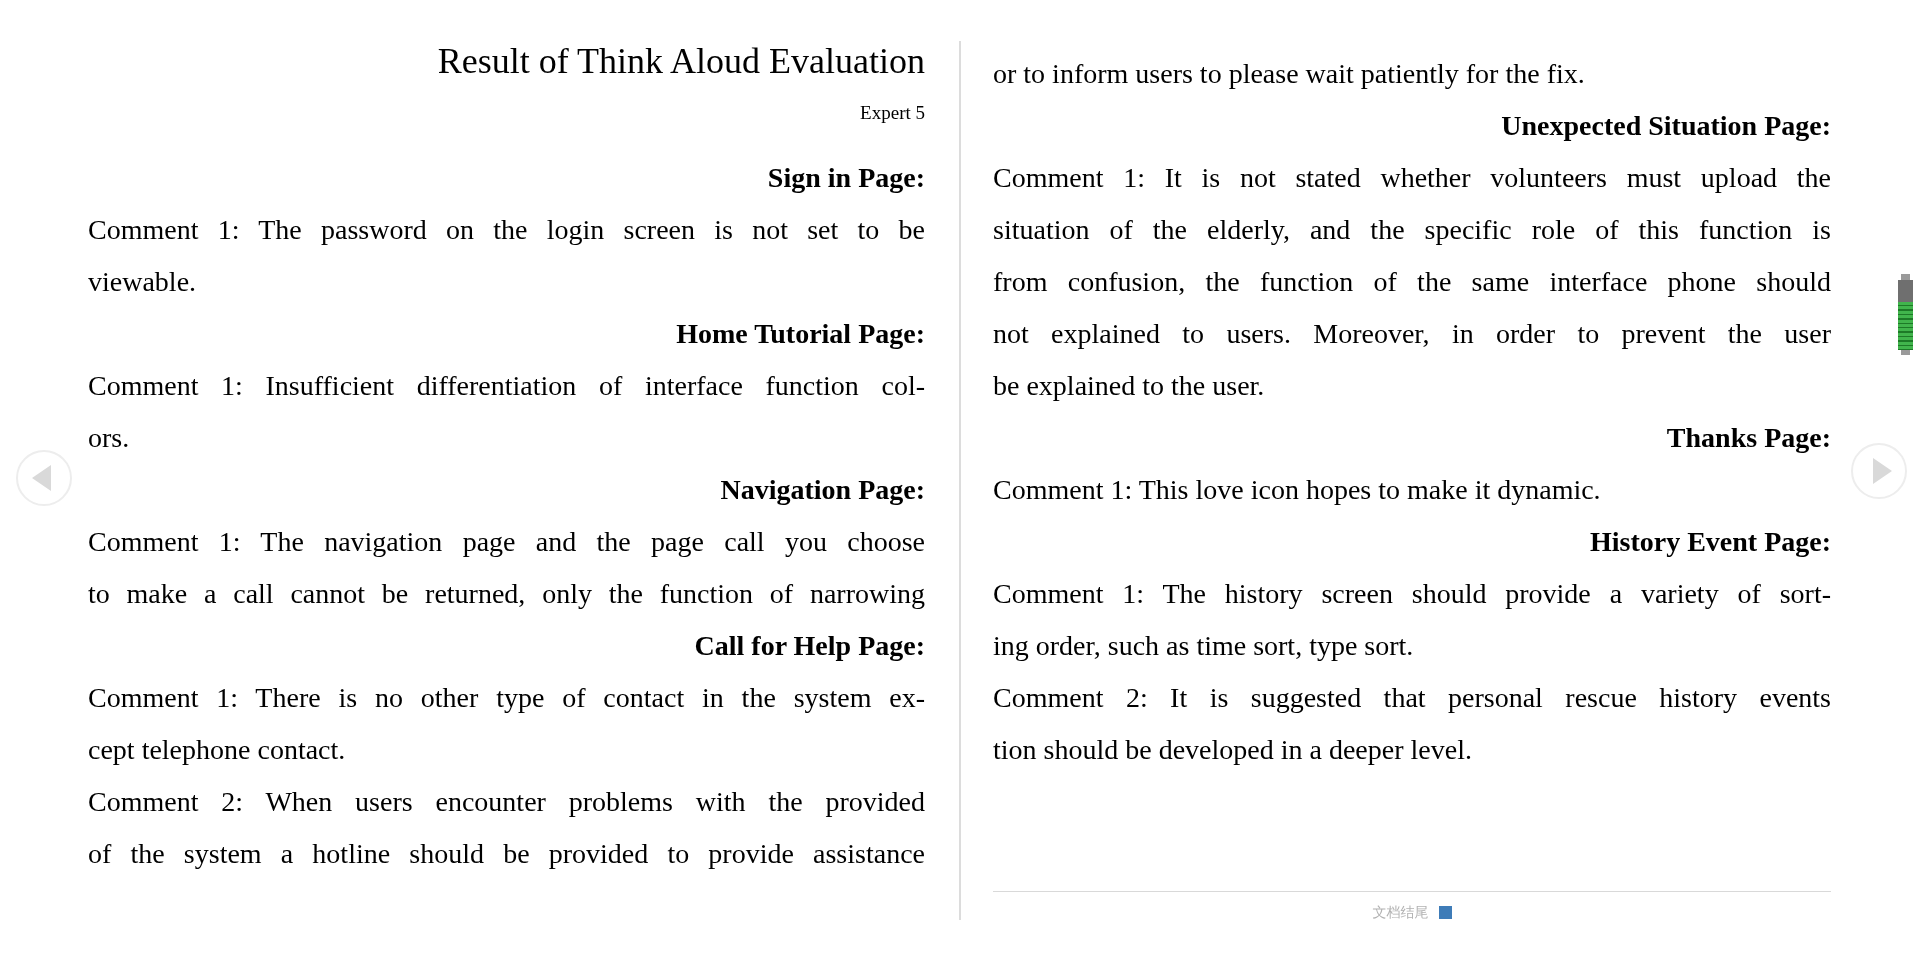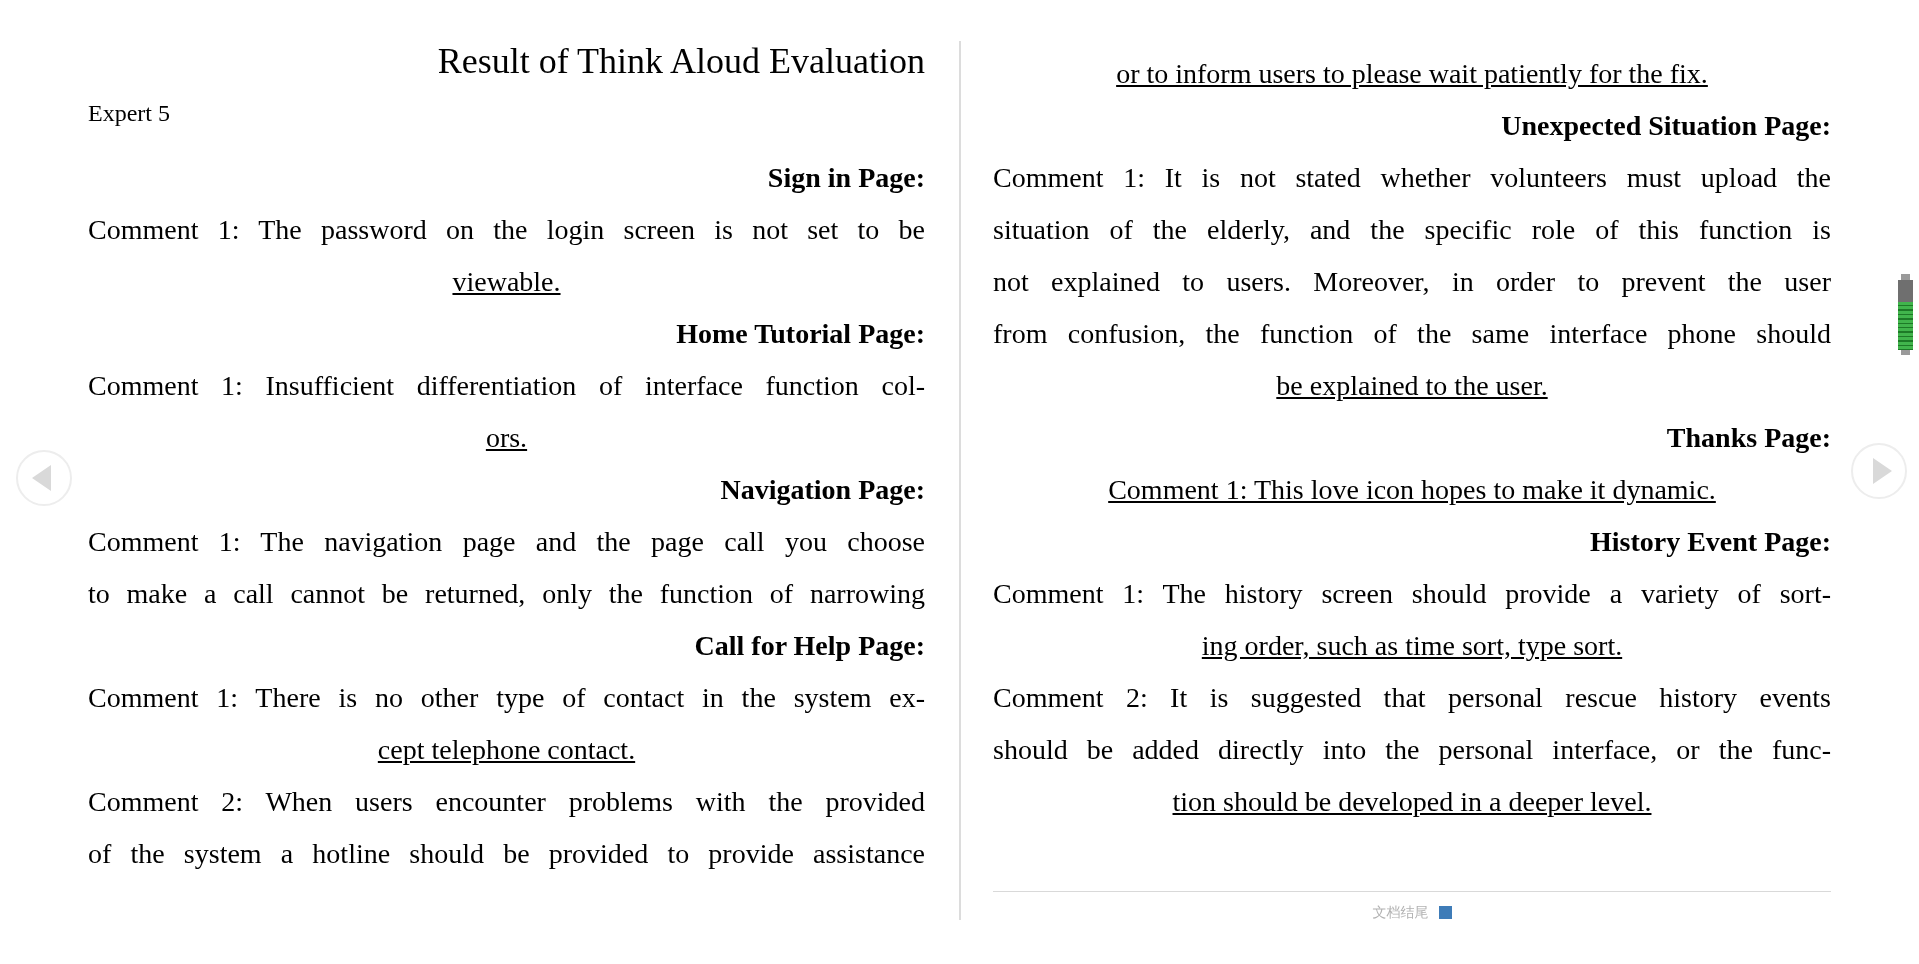--- a/index.html
+++ b/index.html
@@ -5,25 +5,25 @@
   html,body{margin:0;padding:0;}
   body{
     width:1919px;height:964px;position:relative;background:#ffffff;overflow:hidden;
     font-family:"Liberation Serif","DejaVu Serif",serif;color:#000;
   }
   
   .col{position:absolute;}
   #left-col{left:88px;top:35px;width:837px;}
   #right-col{left:993px;top:48px;width:838px;}
   .doc-title{height:52px;line-height:52px;font-size:36px;text-align:right;overflow:hidden;}
-  .author{height:52px;line-height:52px;font-size:24px;text-align:left;}
+  .author{height:52px;line-height:52px;font-size:19px;text-align:right;}
   .line{height:52px;line-height:52px;font-size:28px;overflow:hidden;}
   .heading{font-weight:bold;text-align:right;}
   .justify{text-align:justify;text-align-last:justify;}
-  .plain{text-align:center;text-decoration:underline;}
+  .plain{text-align:left;}
   
   #divider{position:absolute;left:959px;top:41px;width:2px;height:879px;background:#dcdcdc;}
   
   #end-rule{position:absolute;left:993px;top:891px;width:838px;height:1px;background:#d9d9d9;}
   #end-note{position:absolute;left:993px;top:903px;width:838px;text-align:center;
     font-family:"Liberation Sans","DejaVu Sans",sans-serif;font-size:14px;color:#b2b2b2;
     line-height:18px;}
   #end-note .sq{display:inline-block;width:13px;height:13px;background:#3e7cb8;margin-left:10px;vertical-align:-2px;}
   
   .nav-btn{position:absolute;width:56px;height:56px;border-radius:50%;border:2px solid #ededed;
@@ -67,30 +67,29 @@
 </div>
 
 <div id="divider"></div>
 
 <div class="col" id="right-col">
   <div>
       <div class="line plain">or to inform users to please wait patiently for the fix.</div>
       <div class="line heading">Unexpected Situation Page:</div>
       <div class="line justify">Comment 1: It is not stated whether volunteers must upload the</div>
       <div class="line justify">situation of the elderly, and the specific role of this function is</div>
+      <div class="line justify">from confusion, the function of the same interface phone should</div>
       <div class="line justify">not explained to users. Moreover, in order to prevent the user</div>
-      <div class="line justify">from confusion, the function of the same interface phone should</div>
       <div class="line plain">be explained to the user.</div>
       <div class="line heading">Thanks Page:</div>
       <div class="line plain">Comment 1: This love icon hopes to make it dynamic.</div>
       <div class="line heading">History Event Page:</div>
       <div class="line justify">Comment 1: The history screen should provide a variety of sort-</div>
       <div class="line plain">ing order, such as time sort, type sort.</div>
       <div class="line justify">Comment 2: It is suggested that personal rescue history events</div>
-      <div class="line justify">should be added directly into the personal interface, or the func-</div>
       <div class="line plain">tion should be developed in a deeper level.</div>
     </div>
 </div>
 
 <div id="end-rule"></div>
 <div id="end-note">
   <span>文档结尾</span><span class="sq"></span>
 </div>
 
 <div class="nav-btn" id="prev-btn">

